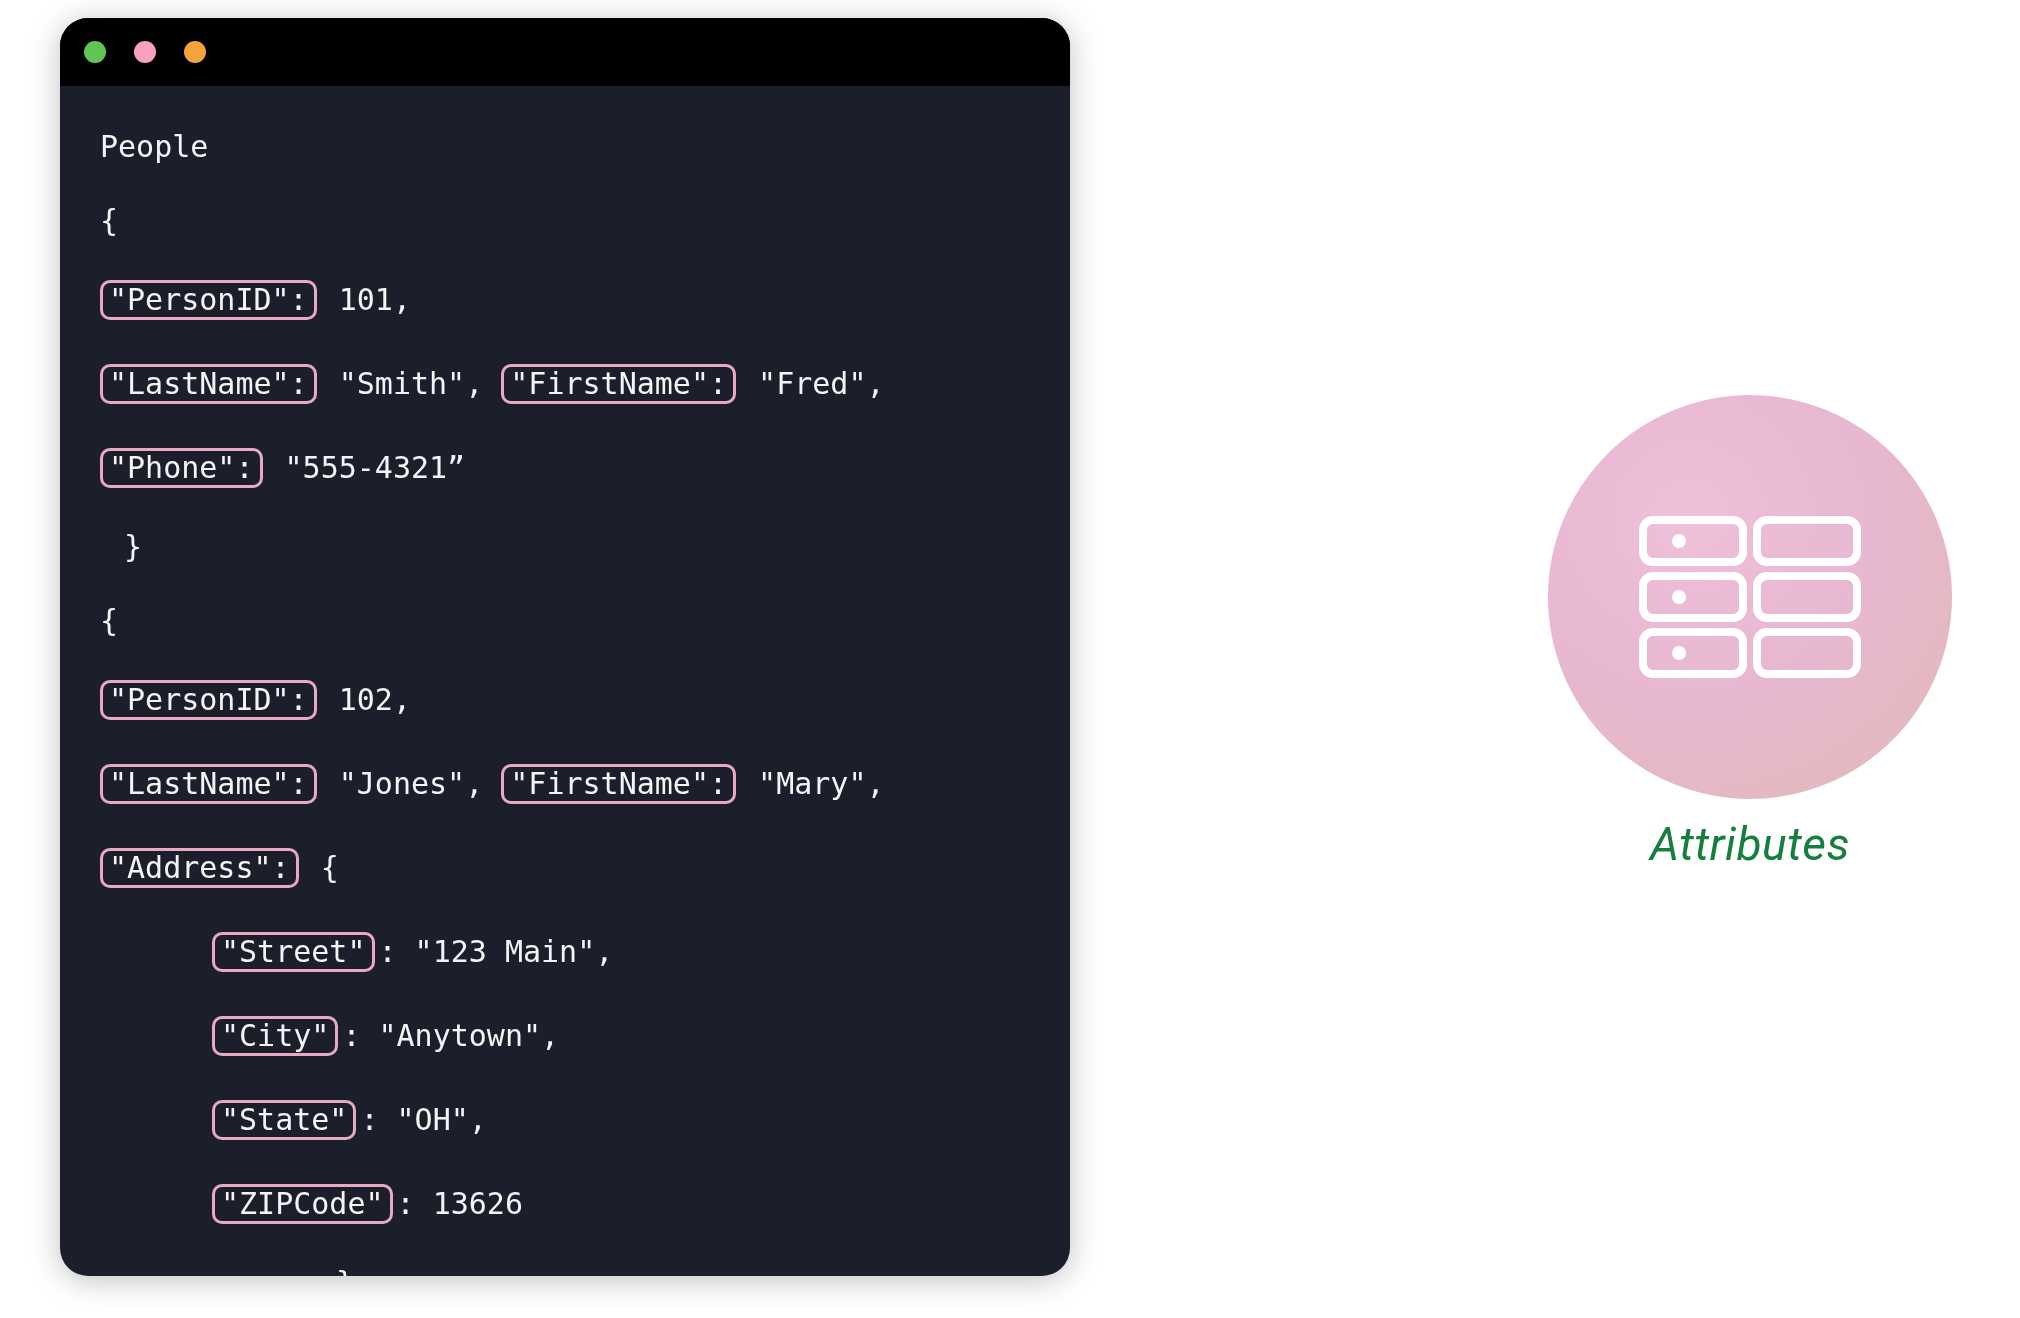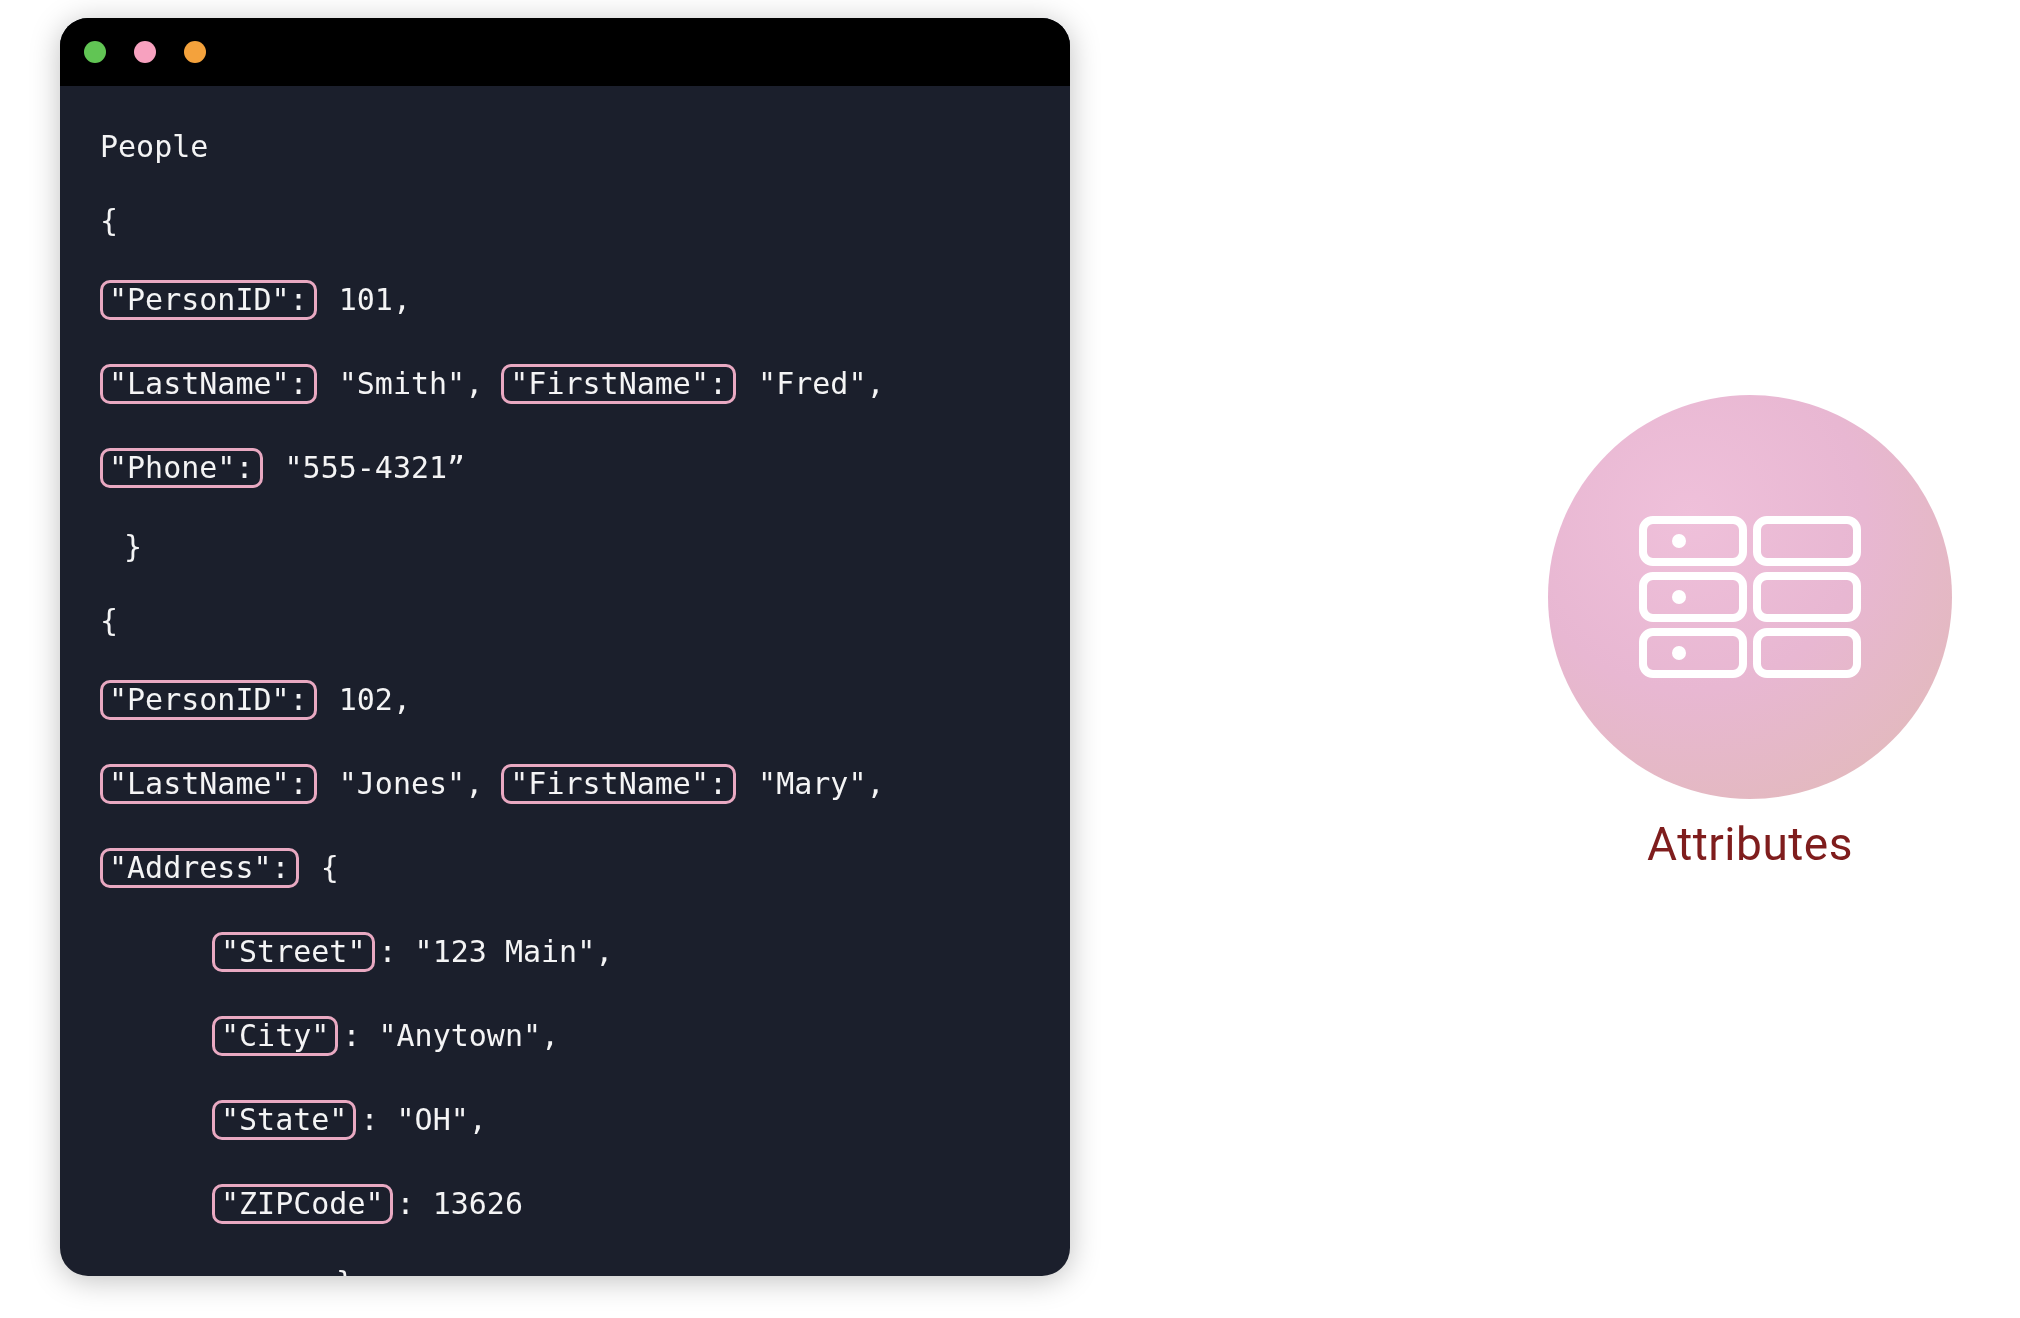--- a/index.html
+++ b/index.html
@@ -80,23 +80,24 @@
     border-radius: 50%;
     background: radial-gradient(circle at 35% 30%, #efc0da 0%, #e8b7d2 45%, #e3b9bf 80%, #e4c1b4 100%);
     display: flex;
     align-items: center;
     justify-content: center;
   }
   .badge-label {
     margin-top: 18px;
     font-family: -apple-system, BlinkMacSystemFont, "Segoe UI", Roboto, Helvetica, Arial, sans-serif;
     font-size: 46px;
-    color: #7f1d1d;
+    color: #15803d;
     letter-spacing: 0.5px;
     font-weight: 400;
+    font-style: italic;
   }
 </style>
 </head>
 <body>
 
 <div class="stage">
 
   <div class="window">
     <div class="titlebar">
       <span class="dot green"></span>

